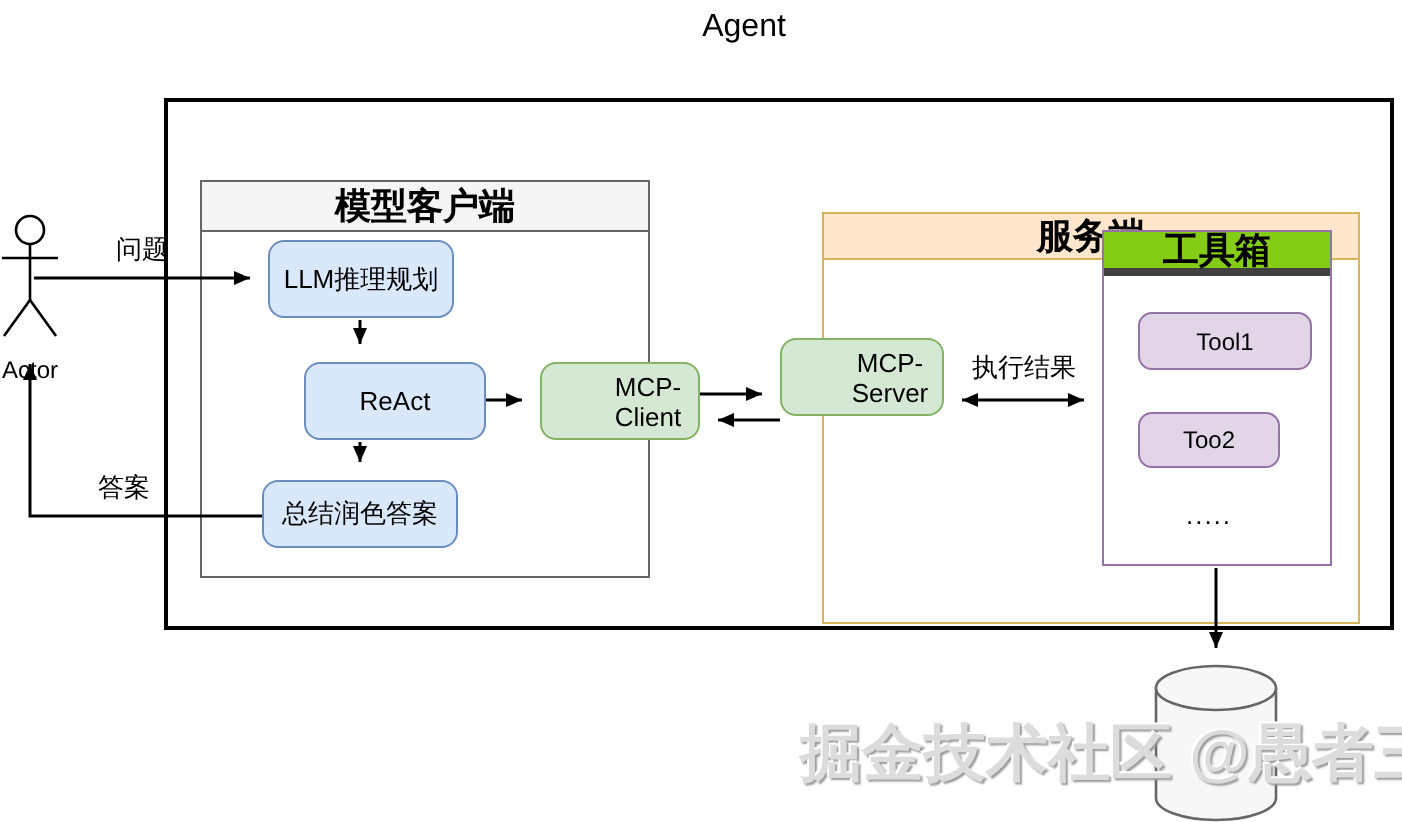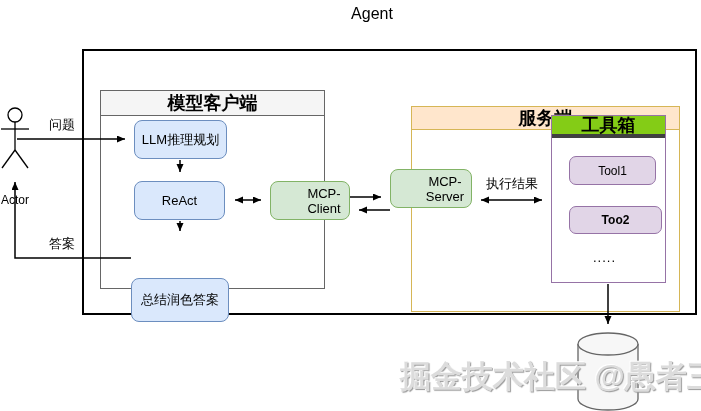--- a/index.html
+++ b/index.html
@@ -16,32 +16,32 @@
   .client-group .group-header{height:25px;background:#f5f5f5;border-bottom:1px solid #666;}
   .server-group{left:411px;top:90px;width:269px;height:206px;border:1px solid #d6b656;margin-top:16px;}
   .server-group .group-header{height:23px;background:#ffe6cc;border-bottom:1px solid #d6b656;}
   .toolbox-group{left:551px;top:115px;width:115px;height:168px;border:1px solid #9673a6;background:#fff;z-index:2;}
   .toolbox-group .group-header{height:22px;background:#84cc16;border-bottom:4px solid #404040;text-align:center;}
   .node{display:flex;align-items:center;justify-content:center;font-size:13px;border-radius:8px;z-index:3;text-align:center;}
   .node-blue{background:#dae8fc;border:1px solid #6c8ebf;}
   .node-green{background:#d5e8d4;border:1px solid #82b366;padding-left:28px;}
   .node-purple{background:#e1d5e7;border:1px solid #9673a6;border-radius:7px;font-size:12px;}
   .node-llm{left:134px;top:120px;width:93px;height:39px;}
-  .node-react{left:134px;top:181px;width:91px;height:39px;}
-  .node-summarize{left:131px;top:240px;width:98px;height:44px;margin-top:38px;}
+  .node-react{left:152px;top:181px;width:91px;height:39px;}
+  .node-summarize{left:131px;top:240px;width:98px;height:34px;}
   .mcp-client{left:270px;top:181px;width:80px;height:39px;}
   .mcp-server{left:390px;top:169px;width:82px;height:39px;}
   .tool-1{left:569px;top:156px;width:87px;height:29px;}
-  .tool-2{left:569px;top:206px;width:93px;height:28px;font-weight:bold;}
+  .tool-2{left:569px;top:206px;width:71px;height:28px;}
   .tool-more{left:569px;top:250px;width:71px;text-align:center;font-size:13px;z-index:3;letter-spacing:1px;}
   .edge-label{font-size:13px;text-align:center;z-index:4;background:transparent;}
-  .label-question{left:40px;top:116px;width:44px;}
+  .label-question{left:40px;top:116px;width:44px;text-align:right;}
   .label-answer{left:40px;top:235px;width:44px;}
   .label-exec{left:478px;top:175px;width:68px;}
-  .actor-label{left:1px;top:178px;width:44px;font-size:12px;text-align:left;z-index:4;margin-top:15px;}
+  .actor-label{left:1px;top:178px;width:44px;font-size:12px;text-align:left;z-index:4;}
   .wires{position:absolute;left:0;top:0;width:701px;height:411px;z-index:2;pointer-events:none;}
   .watermark{
     left:400px;top:356px;width:300px;font-size:31px;font-weight:bold;white-space:nowrap;
     color:#dcdcdc;text-shadow:-1px -1px 0 #ffffff,1px 1px 1px #9a9a9a;z-index:5;
   }
 </style>
 </head>
 <body>
 
 <div class="canvas">

